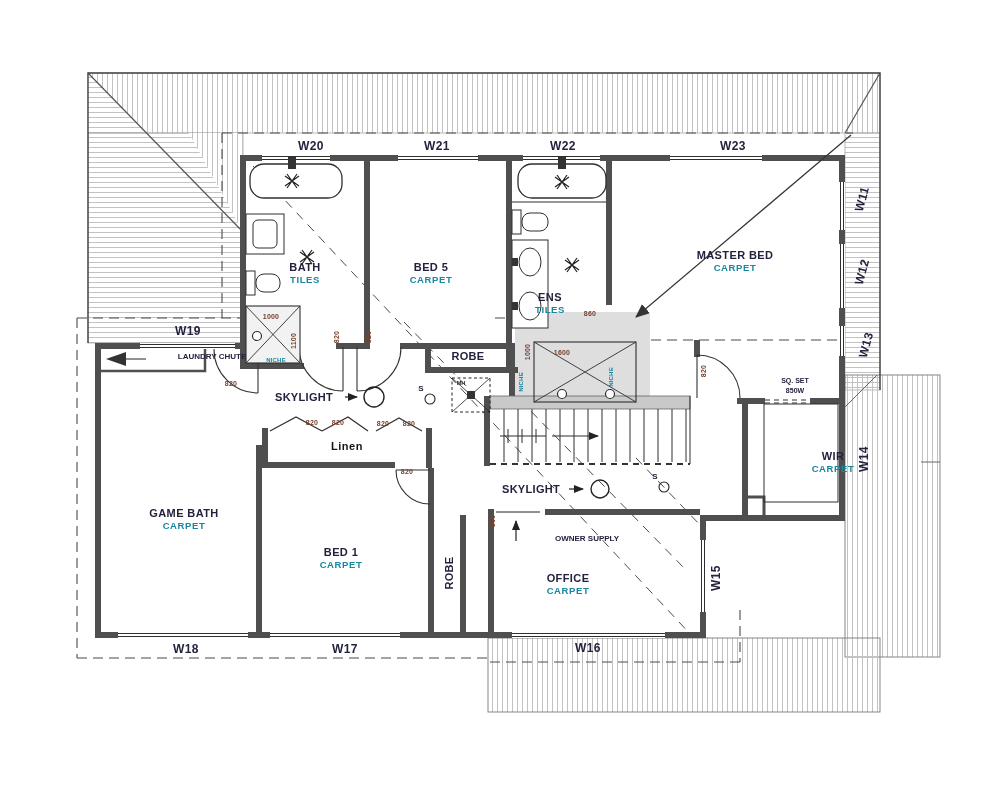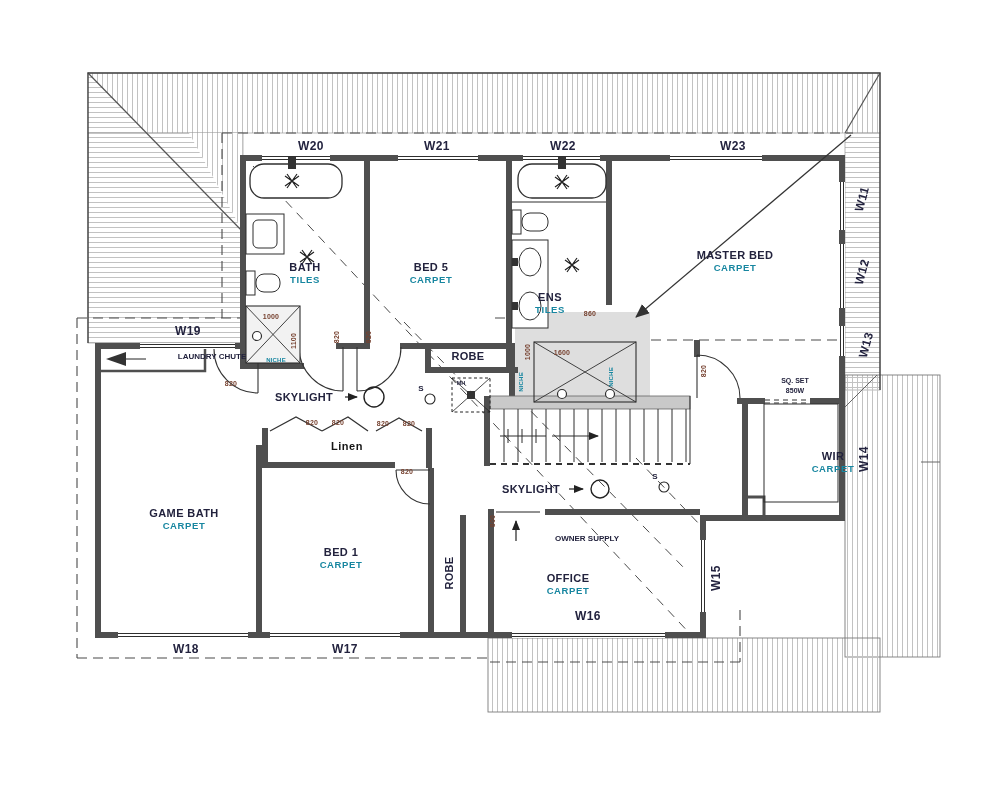--- a/index.html
+++ b/index.html
@@ -286,21 +286,21 @@
   </g>
 </svg>
 
 <div class="lb win" style="left:311px;top:146px">W20</div>
 <div class="lb win" style="left:437px;top:146px">W21</div>
 <div class="lb win" style="left:563px;top:146px">W22</div>
 <div class="lb win" style="left:733px;top:146px">W23</div>
 <div class="lb win" style="left:188px;top:331px">W19</div>
 <div class="lb win" style="left:186px;top:649px">W18</div>
 <div class="lb win" style="left:345px;top:649px">W17</div>
-<div class="lb win" style="left:588px;top:616px">W16</div>
+<div class="lb win" style="left:588px;top:648px">W16</div>
 <div class="lb win rot90" style="left:716px;top:578px">W15</div>
 <div class="lb win rot90" style="left:864px;top:459px">W14</div>
 <div class="lb win rot75" style="left:866px;top:345px">W13</div>
 <div class="lb win rot75" style="left:862px;top:272px">W12</div>
 <div class="lb win rot75" style="left:862px;top:199px">W11</div>
 
 <div class="lb room-wrap" style="left:305px;top:273px">
   <div class="rname">BATH</div>
   <div class="rfin">TILES</div>
 </div>

